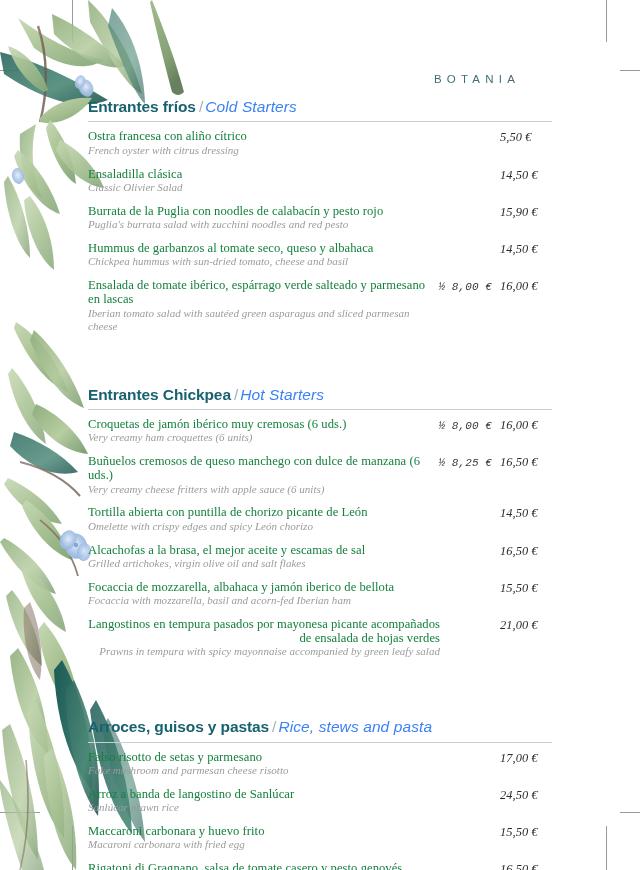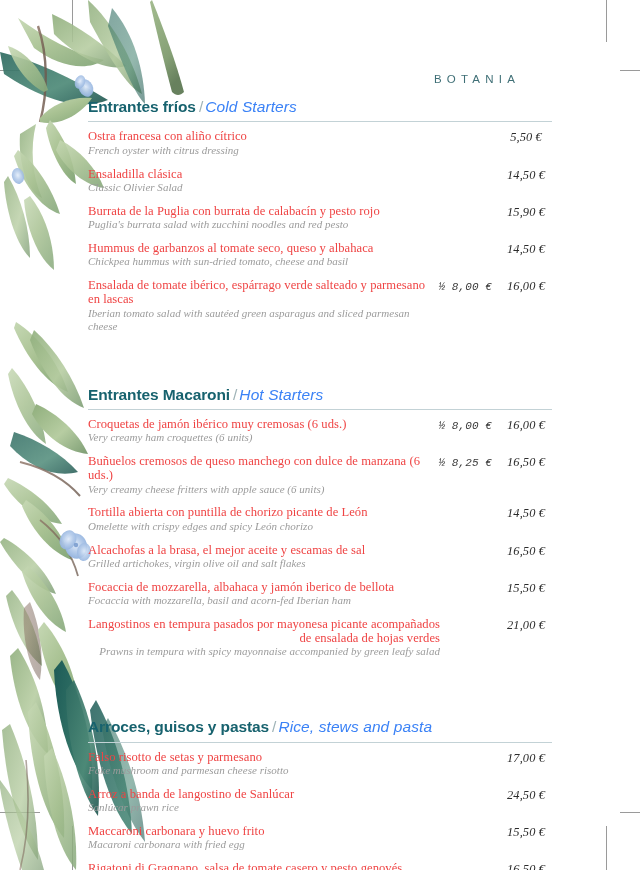--- a/index.html
+++ b/index.html
@@ -115,21 +115,21 @@
 
   .item-text {
     flex: 1 1 auto;
     min-width: 0;
     padding-right: 10px;
   }
   .item-title {
     font-family: "Liberation Serif", serif;
     font-size: 12.6px;
     line-height: 1.13;
-    color: #ef4444;
+    color: #15803d;
     letter-spacing: 0.05px;
   }
   .item-desc {
     font-family: "Liberation Serif", serif;
     font-style: italic;
     font-size: 11px;
     line-height: 1.18;
     color: #9b9b9b;
     margin-top: 0px;
     letter-spacing: 0.02px;
@@ -152,21 +152,21 @@
     letter-spacing: 0.1px;
   }
   .price-half:empty { display: none; }
   .price-full {
     font-family: "Liberation Serif", serif;
     font-style: italic;
     font-size: 12.4px;
     color: #2b2b2b;
     letter-spacing: 0.1px;
     min-width: 52px;
-    text-align: center;
+    text-align: left;
   }
 </style>
 </head>
 <body>
 
 <div class="crop v" style="left:72px; top:0; height:42px;"></div>
 <div class="crop h" style="left:0; top:70px; width:40px;"></div>
 <div class="crop v" style="left:606px; top:0; height:42px;"></div>
 <div class="crop h" style="left:620px; top:70px; width:20px;"></div>
 <div class="crop v" style="left:72px; top:826px; height:44px;"></div>
@@ -296,21 +296,21 @@
             <div class="item-desc">Classic Olivier Salad</div>
           </div>
           <div class="item-prices">
 
             <span class="price-full">14,50 €</span>
           </div>
         </div>
 
         <div class="item">
           <div class="item-text">
-            <div class="item-title">Burrata de la Puglia con burrata de calabacín y pesto rojo</div>
+            <div class="item-title">Burrata de la Puglia con noodles de calabacín y pesto rojo</div>
             <div class="item-desc">Puglia's burrata salad with zucchini noodles and red pesto</div>
           </div>
           <div class="item-prices">
 
             <span class="price-full">15,90 €</span>
           </div>
         </div>
 
         <div class="item">
           <div class="item-text">
@@ -333,21 +333,21 @@
             <span class="price-half">½ 8,00 €</span>
             <span class="price-full">16,00 €</span>
           </div>
         </div>
 
       </div>
     </div>
 
     <div class="section" style="margin-bottom:59px;">
       <div class="section-head">
-        <span class="es">Entrantes Macaroni</span><span class="sep">/</span><span class="en">Hot Starters</span>
+        <span class="es">Entrantes Chickpea</span><span class="sep">/</span><span class="en">Hot Starters</span>
       </div>
       <div class="rule"></div>
       <div class="items">
 
         <div class="item">
           <div class="item-text">
             <div class="item-title">Croquetas de jamón ibérico muy cremosas (6 uds.)</div>
             <div class="item-desc">Very creamy ham croquettes (6 units)</div>
           </div>
           <div class="item-prices">

